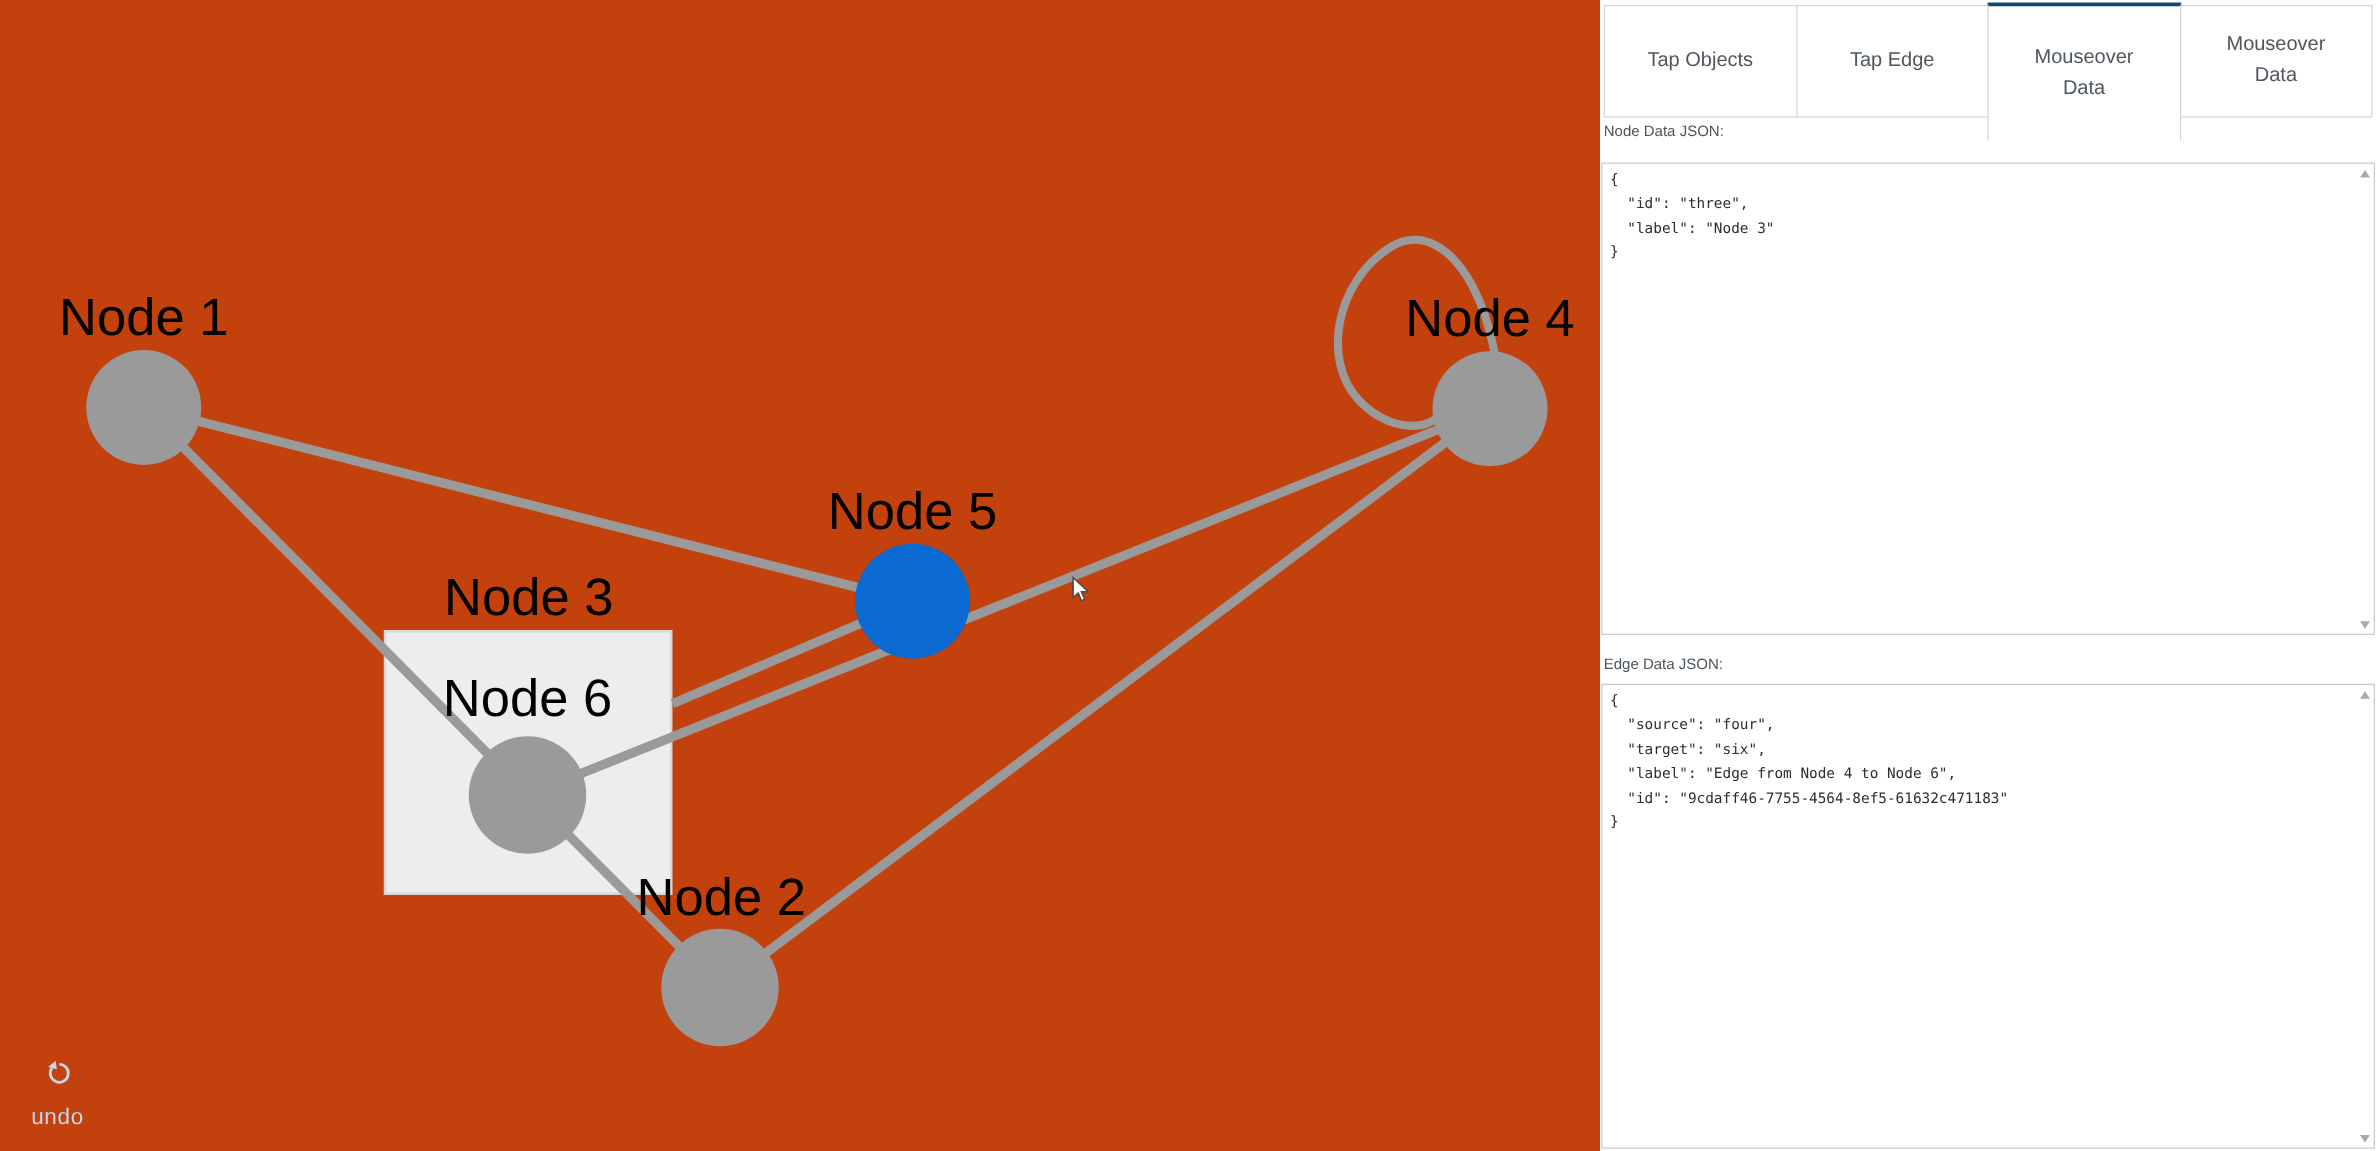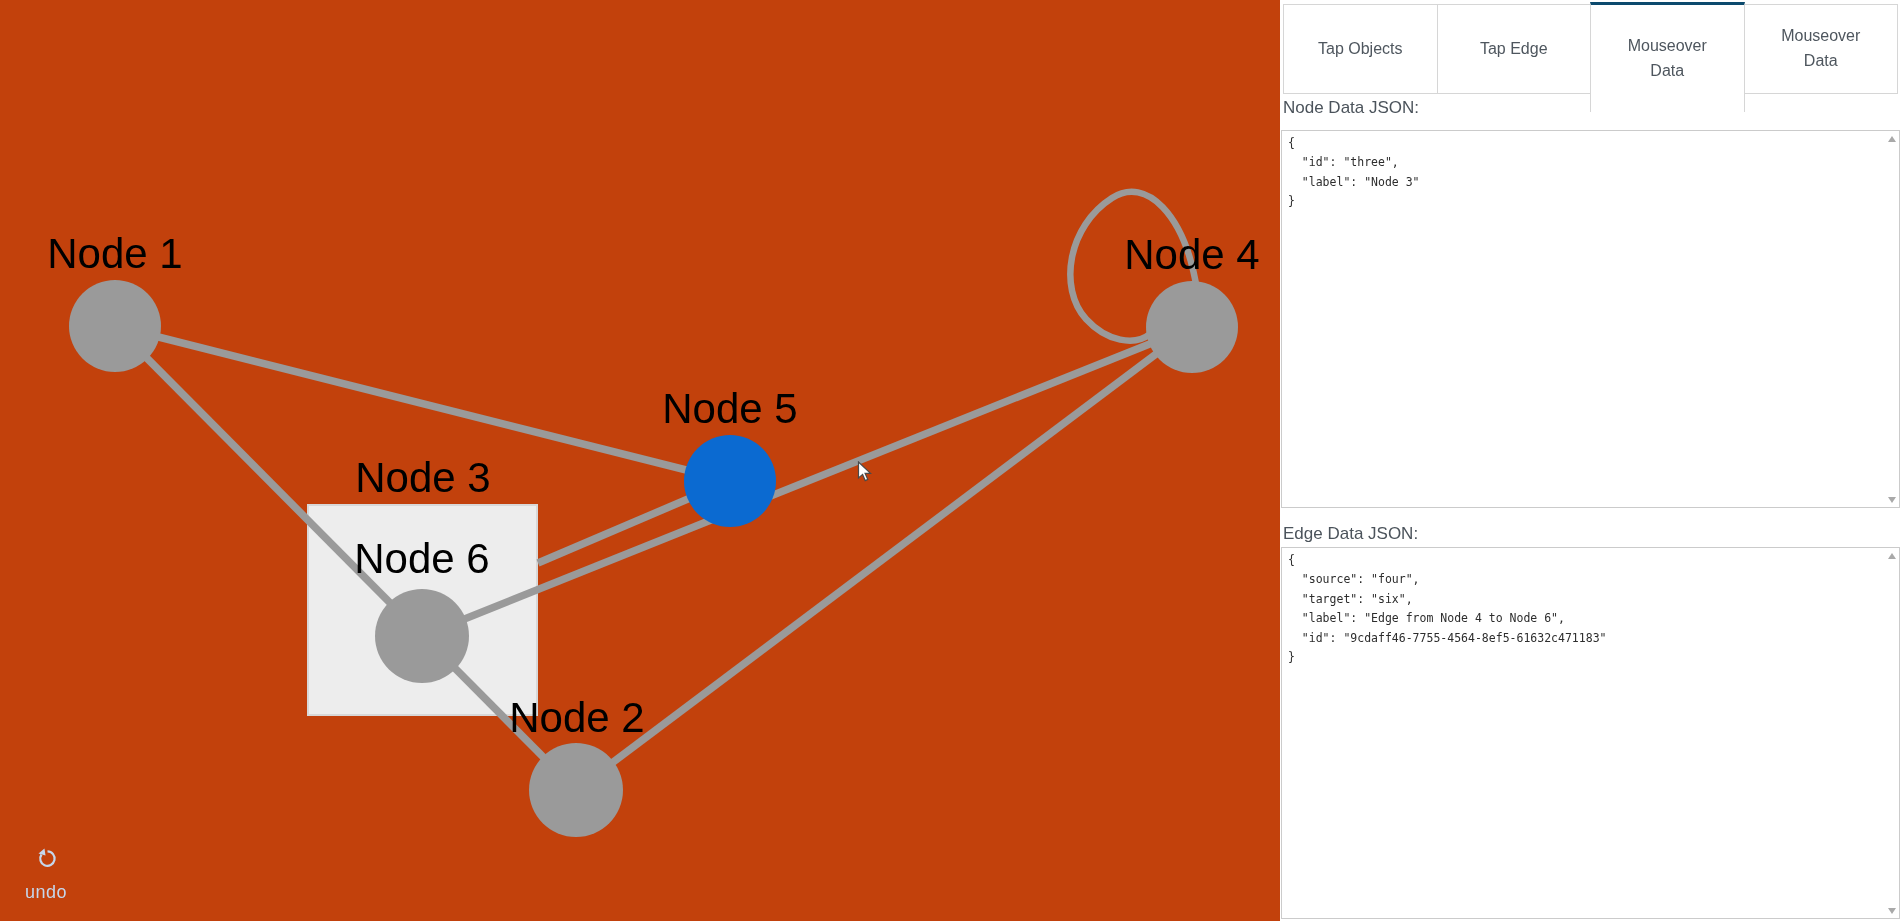--- a/index.html
+++ b/index.html
@@ -23,21 +23,21 @@
   
   #panel{position:absolute;left:1280px;top:0;width:621px;height:921px;background:#fff;}
   #tabs{position:absolute;left:3px;top:4px;width:618px;display:flex;align-items:flex-start;}
   .tab{box-sizing:border-box;width:154.5px;height:90px;border:1px solid #d6d6d6;margin-left:-1px;
        display:flex;align-items:center;justify-content:center;text-align:center;
        font-size:16px;color:#4e565e;background:#fff;padding:11px 21px;line-height:1.55;cursor:pointer;}
   .tab:first-child{margin-left:0;}
   .tab.active{height:110px;margin-top:-2px;border-top:3px solid #0c4a6e;border-bottom:none;
        position:relative;z-index:2;}
 
-  .json-label{position:absolute;left:3px;font-size:17px;color:#4b535b;}
+  .json-label{position:absolute;left:3px;font-size:12px;color:#4b535b;}
   .json-area{position:absolute;left:1px;width:619px;box-sizing:border-box;background:#fff;
        border:1px solid #cbcbcb;resize:none;overflow:hidden;outline:none;
        font-family:"DejaVu Sans Mono","Liberation Mono",monospace;
        font-size:11.5px;line-height:19.4px;color:#2d2d2d;padding:3px 10px 3px 6px;white-space:pre;}
   #node-json-label{top:98px;}
   #node-json-area{top:130px;height:378px;}
   #edge-json-label{top:524px;}
   #edge-json-area{top:547px;height:372px;}
 
   

